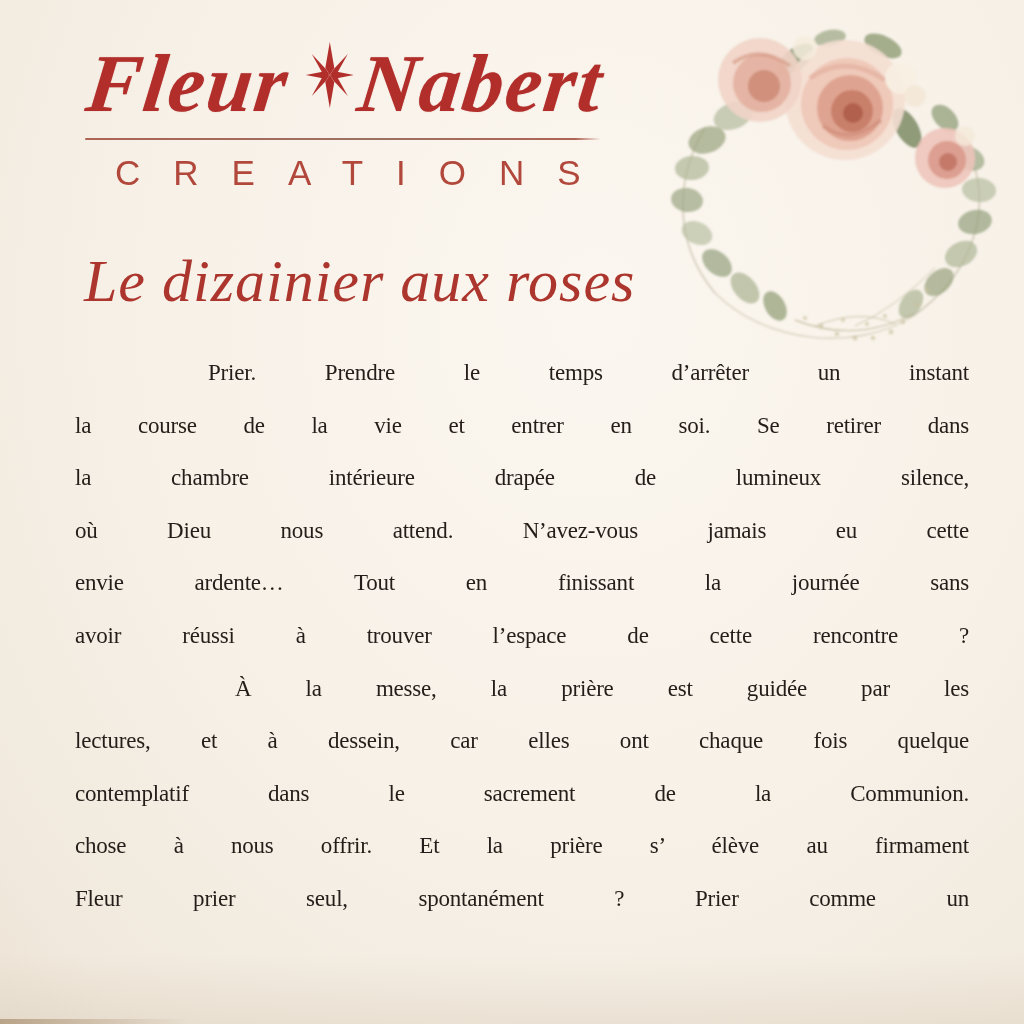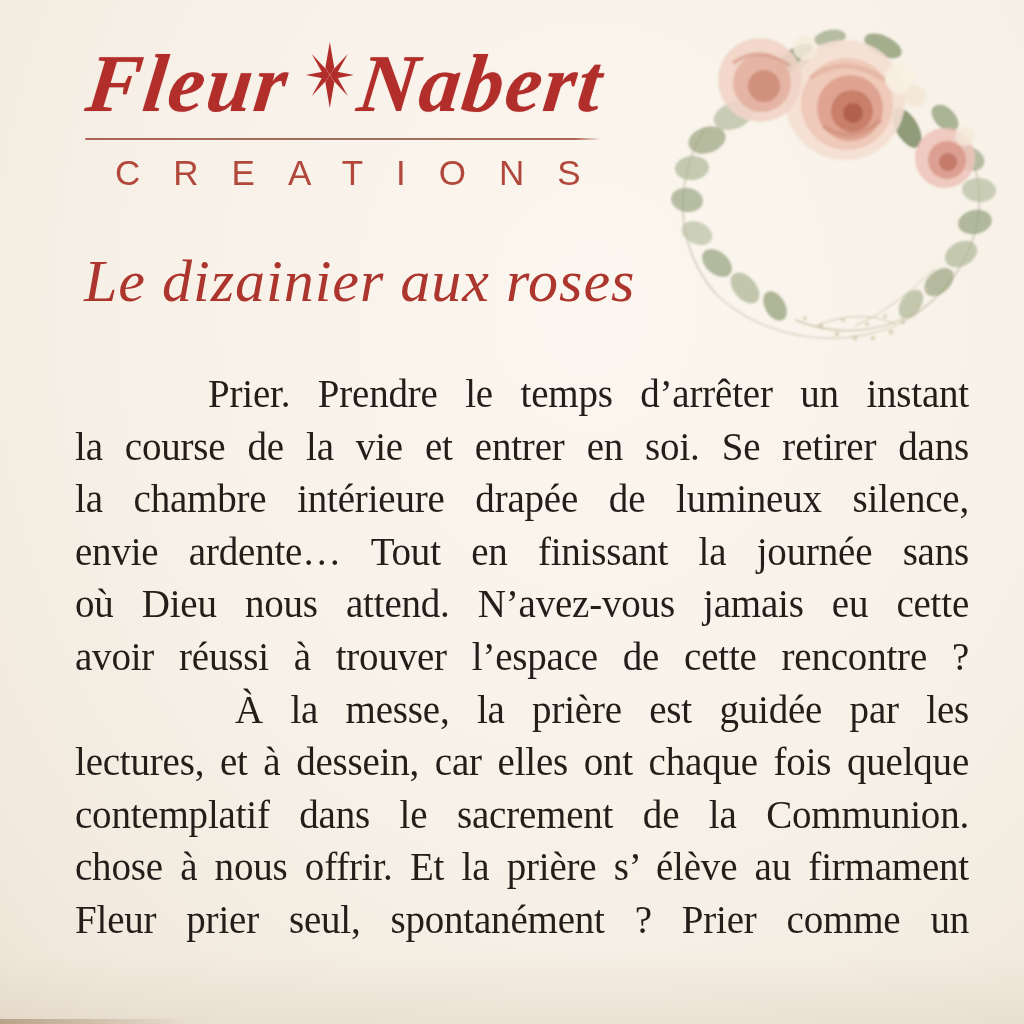--- a/index.html
+++ b/index.html
@@ -59,22 +59,22 @@
     font-size:60px; color:#ac352d;
     letter-spacing:1px;
     white-space:nowrap;
   }
 
   
   .wreath { position:absolute; left:645px; top:8px; width:375px; height:360px; }
 
   
   .body-text {
-    position:absolute; left:75px; top:368px; width:894px;
-    font-size:39px; line-height:52.6px;
+    position:absolute; left:75px; top:347px; width:894px;
+    font-size:23px; line-height:52.6px;
     color:#241d19;
     letter-spacing:-0.2px;
   }
   .line { text-align:justify; text-align-last:justify; white-space:normal; }
   .line.indent-a { padding-left:133px; }
   .line.indent-b { padding-left:160px; }
 </style>
 </head>
 <body>
 
@@ -189,22 +189,22 @@
         <circle cx="282" cy="282" r="2.2"></circle>
           <circle cx="160" cy="310" r="2"></circle>
       </g>
     </g>
   </svg>
 
   <div class="body-text">
     <div class="line indent-a">Prier. Prendre le temps d’arrêter un instant</div>
     <div class="line">la course de la vie et entrer en soi. Se retirer dans</div>
     <div class="line">la chambre intérieure drapée de lumineux silence,</div>
+    <div class="line">où Dieu nous attend. N’avez-vous jamais eu cette</div>
     <div class="line">envie ardente… Tout en finissant la journée sans</div>
-    <div class="line">où Dieu nous attend. N’avez-vous jamais eu cette</div>
     <div class="line">avoir réussi à trouver l’espace de cette rencontre ?</div>
     <div class="line indent-b">À la messe, la prière est guidée par les</div>
     <div class="line">lectures, et à dessein, car elles ont chaque fois quelque</div>
     <div class="line">contemplatif dans le sacrement de la Communion.</div>
     <div class="line">chose à nous offrir. Et la prière s’ élève au firmament</div>
     <div class="line">Fleur prier seul, spontanément ? Prier comme un</div>
   </div>
 
   <div class="page-edge"></div>
 </div>

